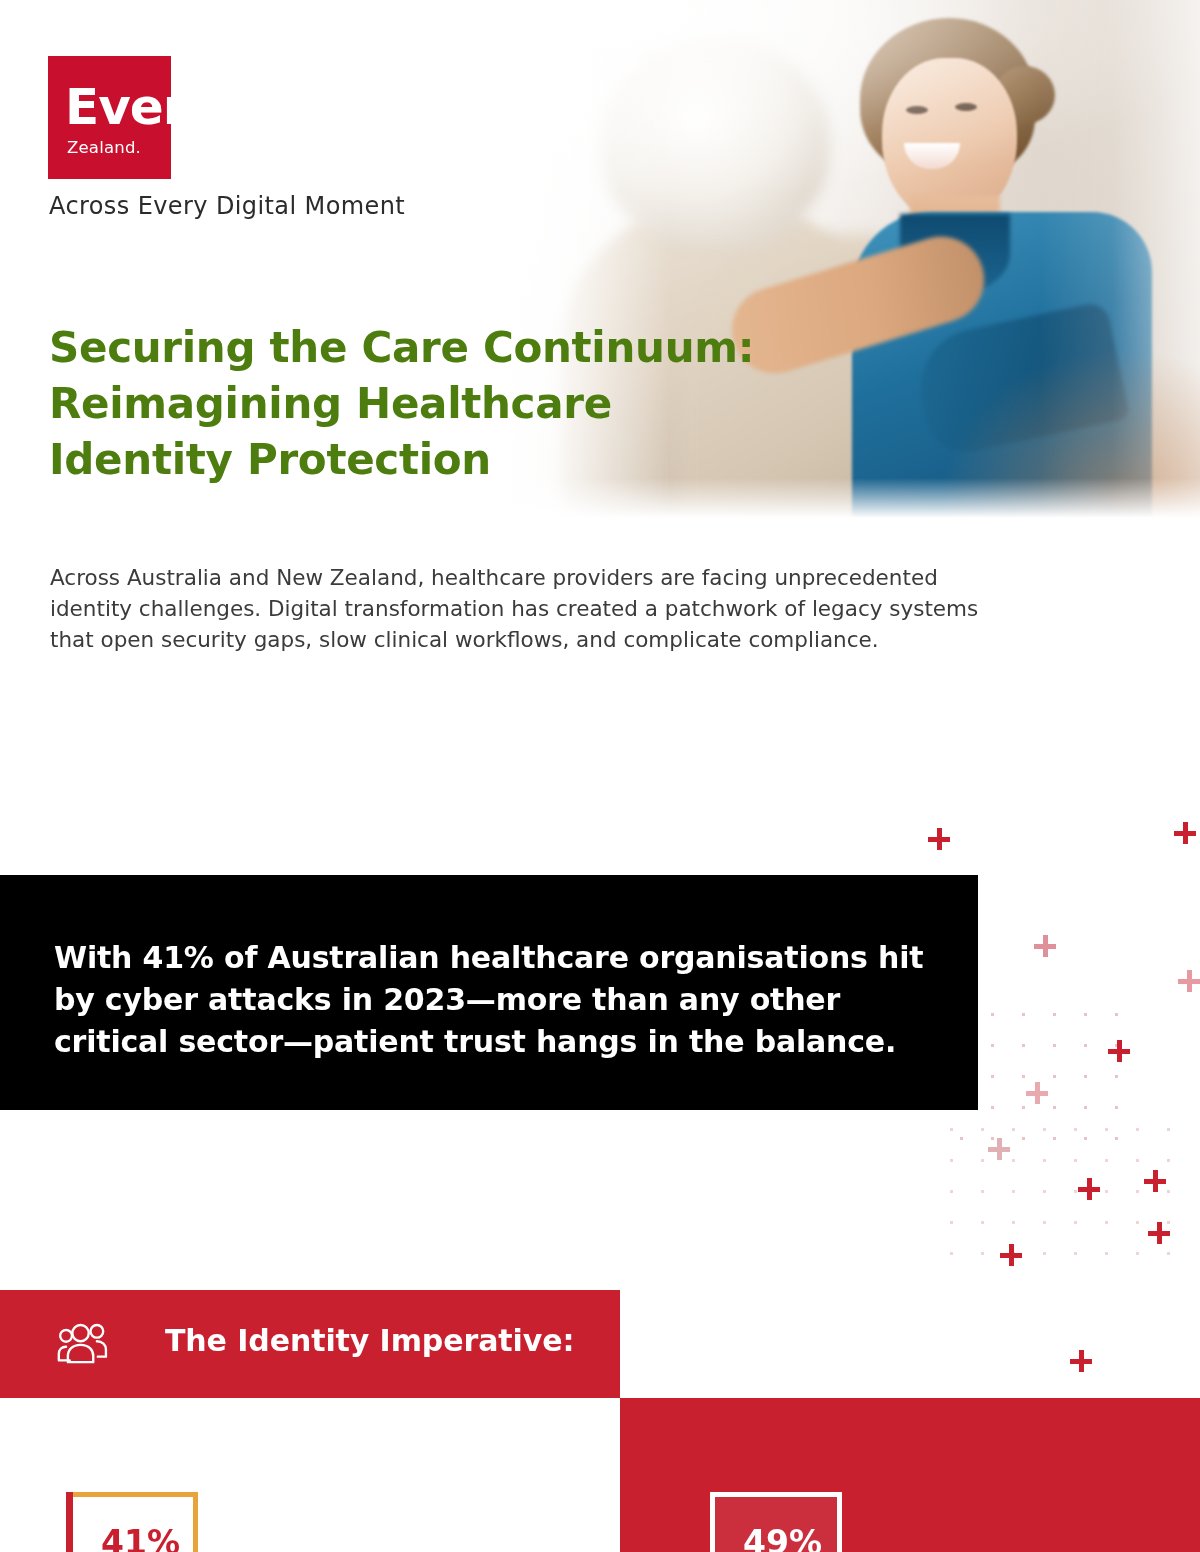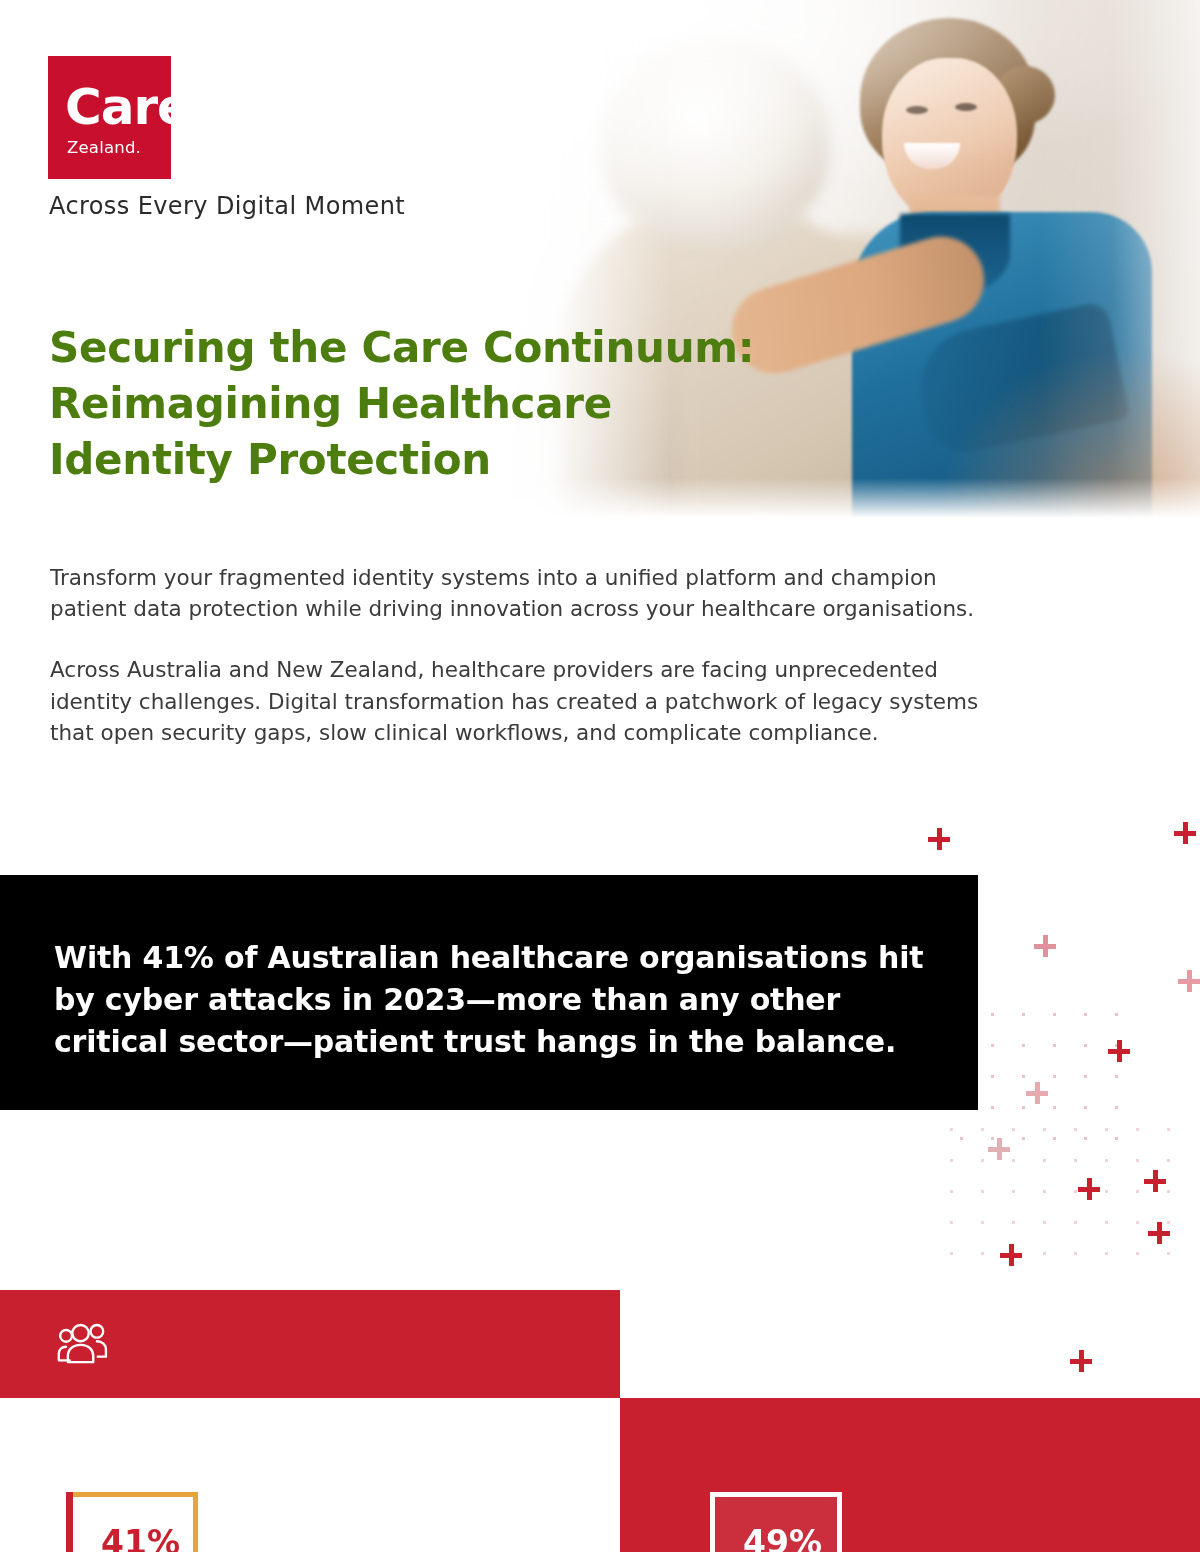--- a/index.html
+++ b/index.html
@@ -386,29 +386,28 @@
   <div class="nurse-sleeve"></div>
   <div class="nurse-hand"></div>
   <div class="glow-top"></div>
   <div class="hero-right-glare"></div>
   <div class="hero-warm-bottom"></div>
   <div class="hero-fade-left"></div>
   <div class="hero-fade-bottom"></div>
 </div>
 
 <div class="logo-box">
-  <div class="logo-ping">Care</div>
+  <div class="logo-ping">Every</div>
   <div class="logo-identity">Zealand.</div>
 </div>
 <div class="tagline">Across Every Digital Moment</div>
 
 <h1 class="doc-title">Securing the Care Continuum: Reimagining Healthcare Identity Protection</h1>
 
 <div class="body-copy">
-  <p>Transform your fragmented identity systems into a unified platform and champion patient data protection while driving innovation across your healthcare organisations.</p>
   <p>Across Australia and New Zealand, healthcare providers are facing unprecedented identity challenges. Digital transformation has created a patchwork of legacy systems that open security gaps, slow clinical workflows, and complicate compliance.</p>
 </div>
 
 <div class="decor">
   <div class="dotgrid" style="left:10px; top:185px; width:190px; height:170px;"></div>
   <div class="dotgrid d2" style="left:0px; top:300px; width:260px; height:170px;"></div>
   <div class="plus" style="left:-2px;  top:18px;  color:#c8202f;"></div>
   <div class="plus" style="left:244px; top:12px;  color:#c8202f;"></div>
   <div class="plus" style="left:104px; top:125px; color:#e0909a; width:18px; height:18px;"></div>
   <div class="plus" style="left:248px; top:160px; color:#e89aa2; width:18px; height:18px;"></div>
@@ -430,20 +429,21 @@
   <span class="imperative-icon">
     <svg viewBox="0 0 64 56" width="58" height="52" fill="none" stroke="#ffffff" stroke-width="2.6" stroke-linecap="round" stroke-linejoin="round">
       <circle cx="26" cy="16" r="9"></circle>
       <circle cx="44" cy="14" r="7"></circle>
       <circle cx="10" cy="19" r="6.5"></circle>
       <path d="M10 31c-5 0-8 3.5-8 8v7h12"></path>
       <path d="M44 25c6 0 10 4 10 9v8h-9"></path>
       <path d="M26 29c-9 0-14 5.5-14 12.5V48h28v-6.5C40 34.5 35 29 26 29z"></path>
     </svg>
   </span>
+  <div class="imperative-title">The Identity Imperative:</div>
 </div>
 
 <div class="stat-right-panel"></div>
 
 <div class="stat-card-left">
   <div class="value">41%</div>
 </div>
 
 <div class="stat-card-right">
   <div class="value">49%</div>

